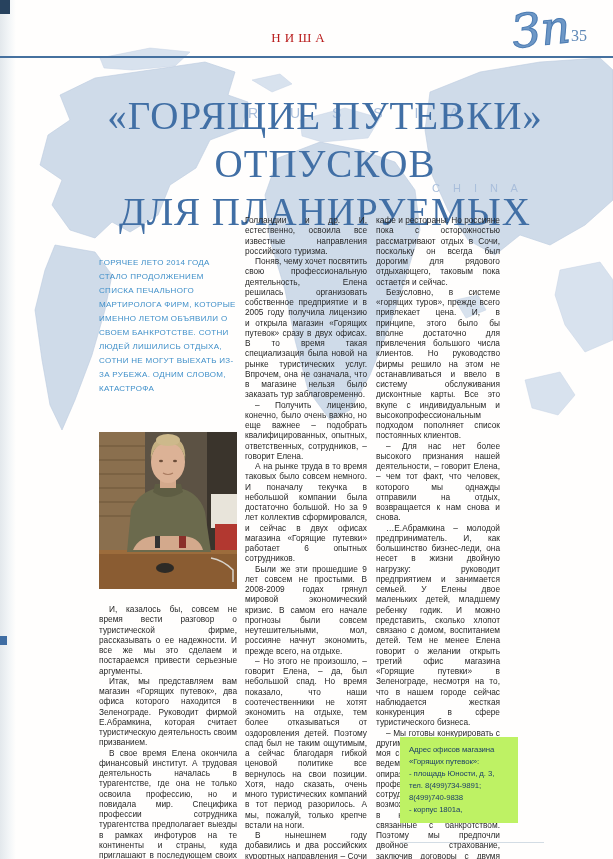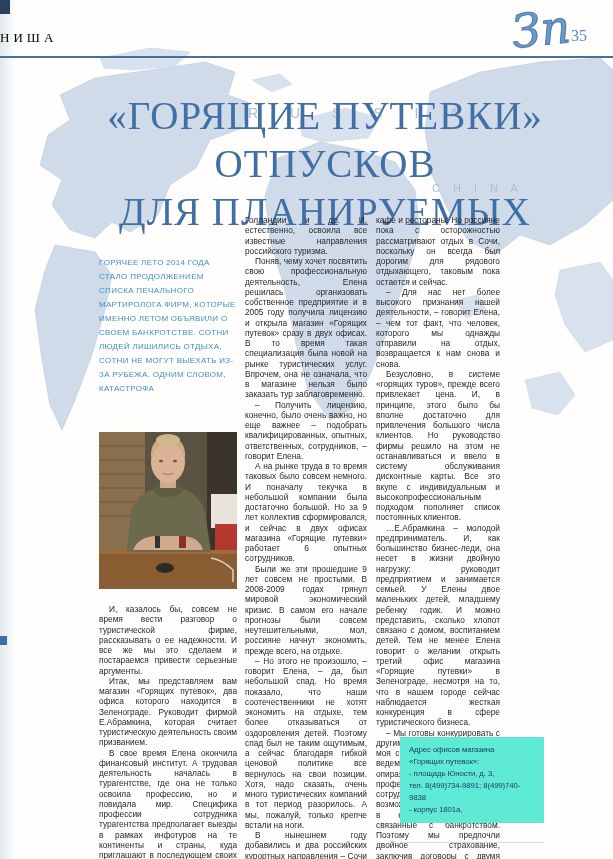--- a/index.html
+++ b/index.html
@@ -14,22 +14,22 @@
   .corner-square { position:absolute; left:0; top:0; width:10px; height:14px; background:#27425e; }
   .edge-tick { position:absolute; left:0; top:636px; width:7px; height:9px; background:#3f6da3; }
 
   
   .watermark { position:absolute; left:0; top:0; width:613px; height:859px; pointer-events:none; }
   .wm-land { fill:#cfdbe9; stroke:#bccbdf; stroke-width:0.6; }
   .wm-land2 { fill:#d8e2ee; stroke:#c6d3e4; stroke-width:0.5; }
   .wm-label { fill:#a9bedb; font-family:"Liberation Sans",sans-serif; }
 
   
-  .kicker { position:absolute; top:30px; left:0; width:580px; text-align:left;
-    font-family:"Liberation Serif",serif; font-size:13px; letter-spacing:4px; color:#000000; }
+  .kicker { position:absolute; top:30px; left:10px; width:580px; text-align:center;
+    font-family:"Liberation Serif",serif; font-size:13px; letter-spacing:4px; color:#b91c1c; }
   .page-num { position:absolute; top:27px; left:571px; font-family:"Liberation Serif",serif;
     font-size:16px; color:#5d87b6; }
   .logo { position:absolute; top:2px; left:512px; font-family:"DejaVu Serif",serif;
     font-style:italic; font-size:46px; color:#6d97c6; transform:rotate(-6deg);
     -webkit-text-stroke:1px #4d7cb2; text-shadow:0 0 1px #9cbcdd; }
   .rule { position:absolute; top:56px; left:0; width:613px; height:2px; background:#46719f; }
 
   
   .title { position:absolute; top:82px; left:80px; width:490px; text-align:center;
     font-family:"Liberation Serif",serif; font-weight:normal; color:#416fa5;
@@ -45,22 +45,22 @@
     font-variant-caps:all-small-caps; min-height:150px;margin-top:47px; }
 
   .photo { display:block; width:138px; height:157px; margin-top:28px; }
 
   .body-text { font-size:8.3px; line-height:10.25px; color:#282828; text-align:justify; }
   .col1 .body-text { margin-top:15px; }
   .body-text p { text-indent:10px; }
   .body-text p.first { text-indent:0;margin-top:8px; }
 
   
-  .address-box { position:absolute; left:400px; top:737px; width:144px; height:86px;
-    background:#5eead4; padding:7px 8px 6px 9px; color:#1d4068;
+  .address-box { position:absolute; left:400px; top:737px; width:118px; height:86px;
+    background:#bef264; padding:7px 8px 6px 9px; color:#1d4068;
     font-size:7.8px; line-height:12px; letter-spacing:-0.1px; }
   .bottom-divider { position:absolute; left:400px; top:842px; width:144px; height:1px;
     background:#d3dce4; }
 </style>
 </head>
 <body>
 
 <div class="page">
 
   <svg class="watermark" viewBox="0 0 613 859" aria-hidden="true">
@@ -159,22 +159,22 @@
         <p>Были же эти прошедшие 9 лет совсем не простыми. В 2008-2009 годах грянул мировой экономический кризис. В самом его начале прогнозы были совсем неутешительными, мол, россияне начнут экономить, прежде всего, на отдыхе.</p>
         <p>– Но этого не произошло, – говорит Елена, – да, был небольшой спад. Но время показало, что наши соотечественники не хотят экономить на отдыхе, тем более отказываться от оздоровления детей. Поэтому спад был не таким ощутимым, а сейчас благодаря гибкой ценовой политике все вернулось на свои позиции. Хотя, надо сказать, очень много туристических компаний в тот период разорилось. А мы, пожалуй, только крепче встали на ноги.</p>
         <p>В нынешнем году добавились и два российских курортных направления – Сочи и Крым. На курорты Крыма, по словам Елены, спрос уже есть. Инфраструктура там еще только начинает развиваться, и со временем, будем надеяться, в Крыму можно будет отдохнуть не хуже, чем на зарубежных курортах.</p>
 
       </div>
     </div>
 
     <div class="col3">
       <div class="body-text">
         <p class="first">кафе и рестораны. Но россияне пока с осторожностью рассматривают отдых в Сочи, поскольку он всегда был дорогим для рядового отдыхающего, таковым пока остается и сейчас.</p>
+        <p>Безусловно, в системе «горящих туров», прежде всего привлекает цена. И, в принципе, этого было бы вполне достаточно для привлечения большого числа клиентов. Но руководство фирмы решило на этом не останавливаться и ввело в систему обслуживания дисконтные карты. Все это вкупе с индивидуальным и высокопрофессиональным подходом пополняет список постоянных клиентов.</p>
         <p>– Для нас нет более высокого признания нашей деятельности, – говорит Елена, – чем тот факт, что человек, которого мы однажды отправили на отдых, возвращается к нам снова и снова.</p>
-        <p>Безусловно, в системе «горящих туров», прежде всего привлекает цена. И, в принципе, этого было бы вполне достаточно для привлечения большого числа клиентов. Но руководство фирмы решило на этом не останавливаться и ввело в систему обслуживания дисконтные карты. Все это вкупе с индивидуальным и высокопрофессиональным подходом пополняет список постоянных клиентов.</p>
         <p>…Е.Абрамкина – молодой предприниматель. И, как большинство бизнес-леди, она несет в жизни двойную нагрузку: руководит предприятием и занимается семьей. У Елены двое маленьких детей, младшему ребенку годик. И можно представить, сколько хлопот связано с домом, воспитанием детей. Тем не менее Елена говорит о желании открыть третий офис магазина «Горящие путевки» в Зеленограде, несмотря на то, что в нашем городе сейчас наблюдается жесткая конкуренция в сфере туристического бизнеса.</p>
         <p>– Мы готовы конкурировать с другими фирмами, – говорит моя собеседница, – поскольку ведем дела честно, открыто, опираясь на опыт и профессионализм наших сотрудников. Делаем все возможное, чтобы не попадать в неприятные ситуации, связанные с банкротством. Поэтому мы предпочли двойное страхование, заключив договоры с двумя надежными страховыми компаниями. Сейчас ведь доказано мошенничество обанкротившихся фирм, из-за которого пострадали тысячи человек. Мы дорожим своей репутацией и делаем все необходимое, чтобы она оставалась безупречной.</p>
       </div>
 
     </div>
 
   </div>
 
   <div class="address-box">
     <div>Адрес офисов магазина</div>

